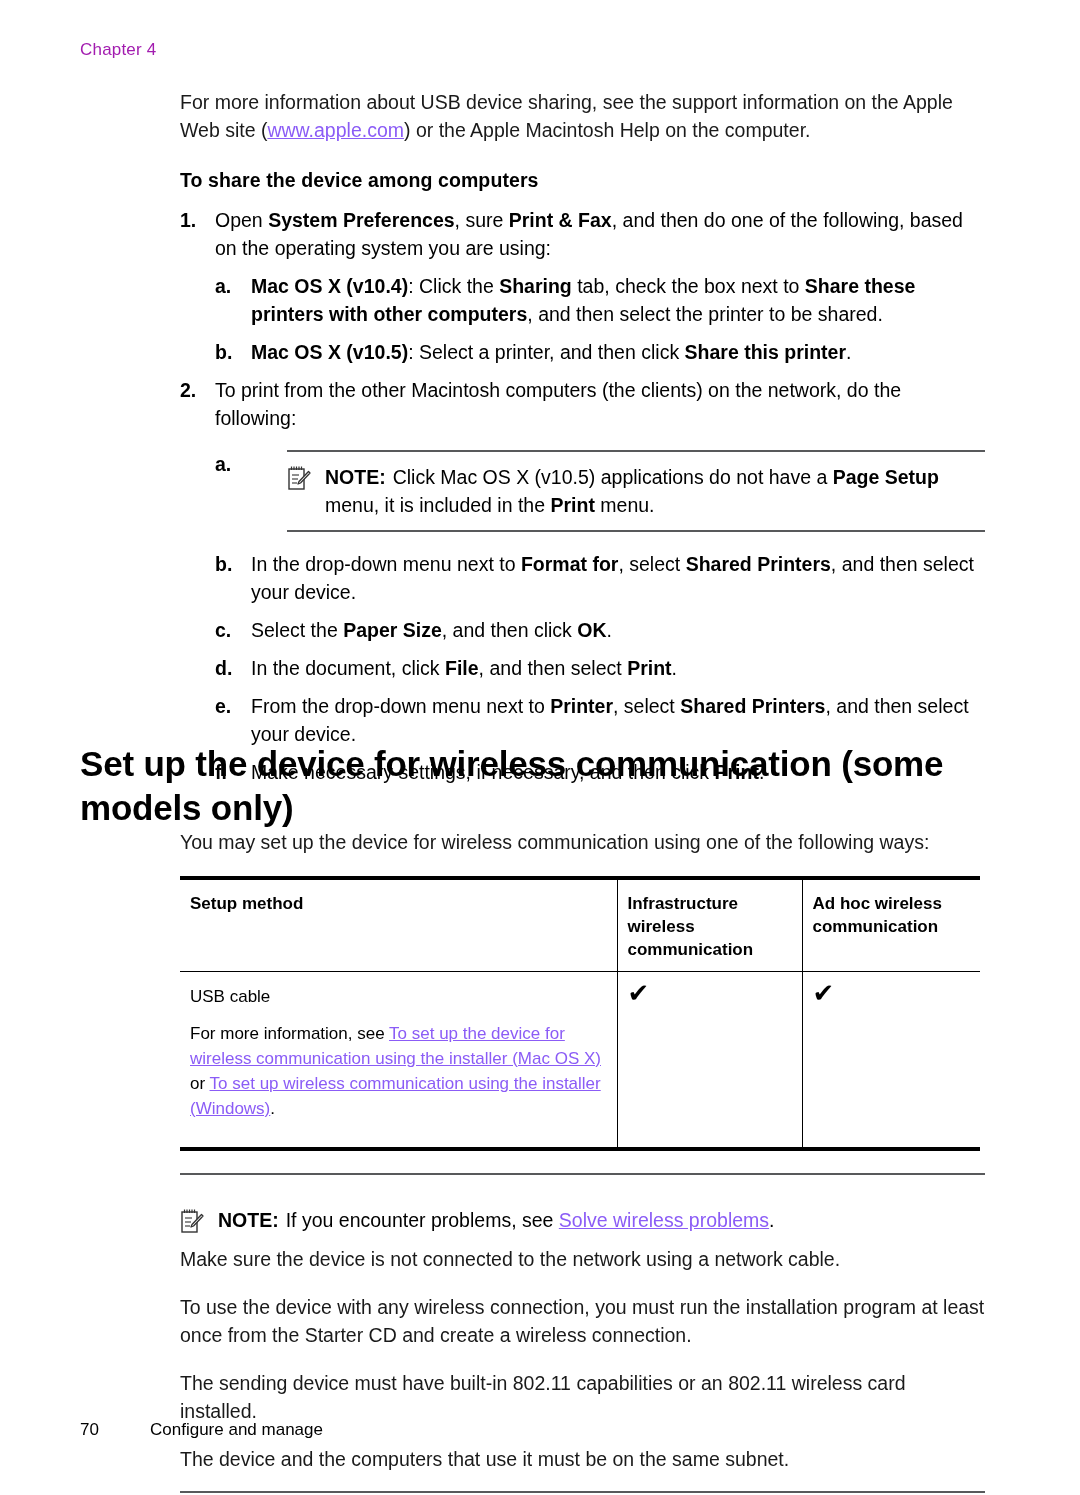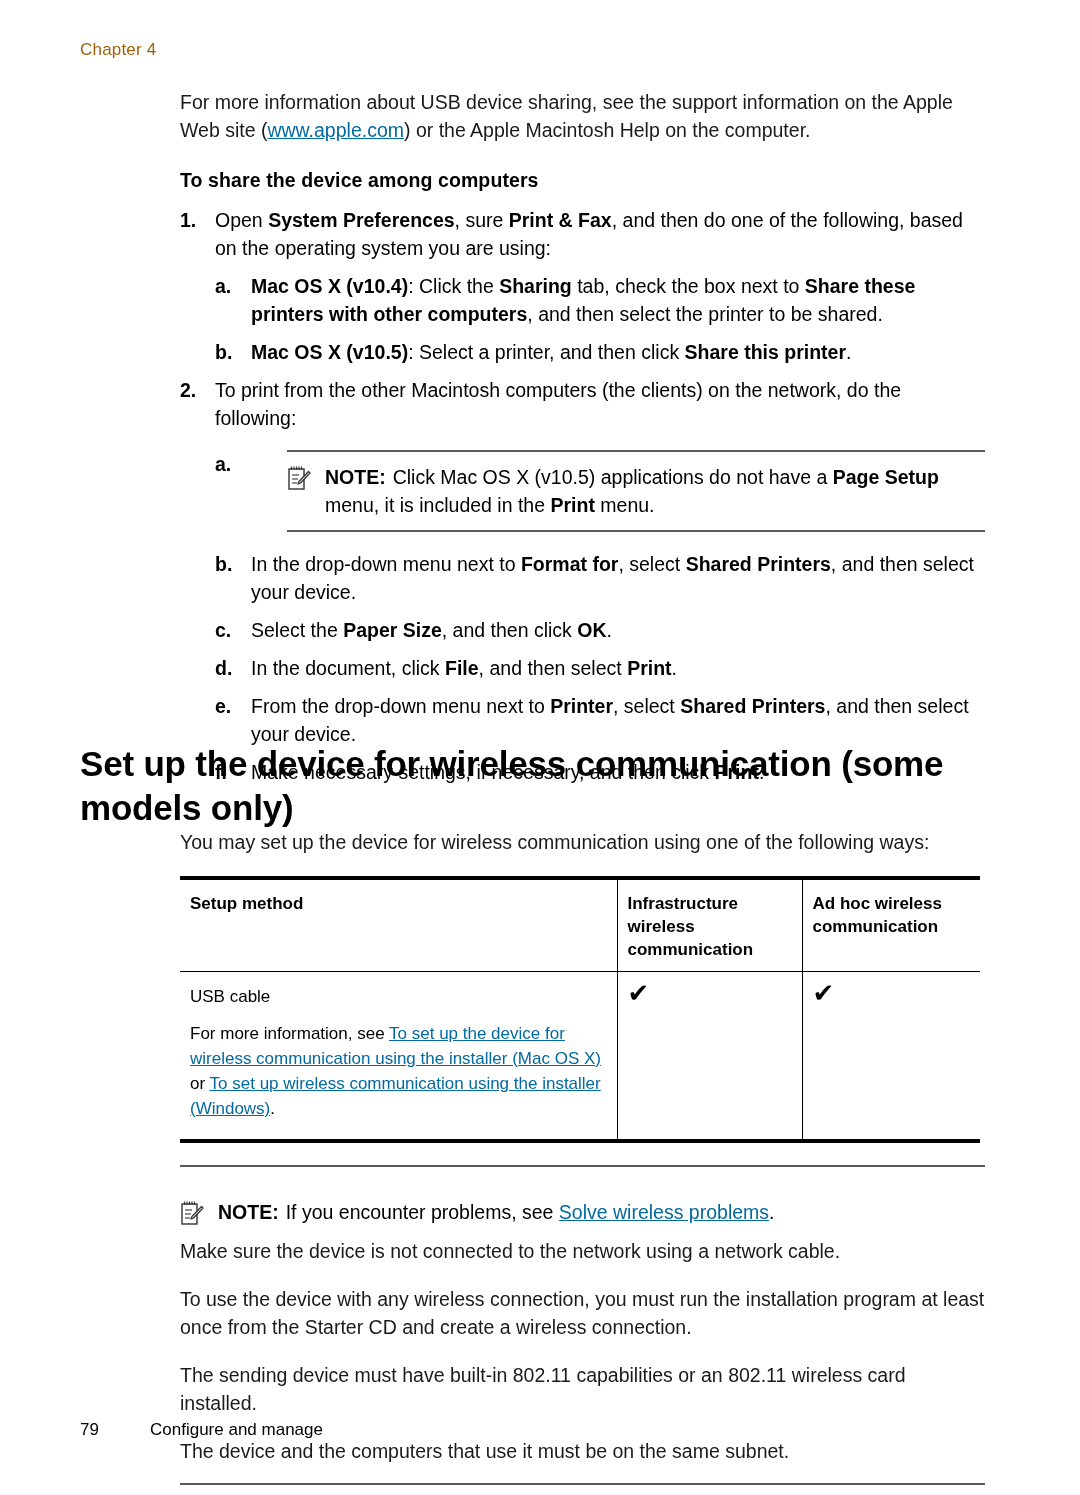--- a/index.html
+++ b/index.html
@@ -22,21 +22,21 @@
     box-sizing: border-box;
   }
 
   
   .chapter-header {
     position: absolute;
     left: 80px;
     top: 40px;
     font-size: 17px;
     letter-spacing: 0.2px;
-    color: #a16207;
+    color: #a21caf;
   }
 
   
   .content {
     position: absolute;
     left: 180px;
     top: 88px;
     width: 805px;
   }
 
@@ -49,21 +49,21 @@
 
   .sub-head {
     font-weight: bold;
     font-size: 19.5px;
     line-height: 28px;
     margin: 0 0 12px 0;
     letter-spacing: 0.1px;
   }
 
   a.doclink, .doclink {
-    color: #0369a1;
+    color: #8b5cf6;
     text-decoration: underline;
   }
 
   b, strong { font-weight: bold; }
 
   
   ol.lvl1 {
     margin: 0;
     padding: 0;
     list-style: none;
@@ -170,21 +170,21 @@
     vertical-align: top;
     line-height: 25px;
   }
   .wtable td:last-child { border-right: none; }
   .wtable .check {
     font-size: 26px;
     line-height: 22px;
     padding-top: 10px;
   }
   .cell-p { margin: 0 0 12px 0; }
-  .cell-p:last-child { margin-bottom: 4px; }
+  .cell-p:last-child { margin-bottom: 12px; }
 
   .bottom-rule {
     border-top: 2px solid #58595b;
     margin-top: 18px;
   }
 
   
   .footer {
     position: absolute;
     left: 80px;
@@ -351,16 +351,16 @@
 
     <p class="para" style="margin-bottom:20px;">Make sure the device is not connected to the network using a network cable.</p>
     <p class="para" style="margin-top:12px;margin-bottom:20px;">To use the device with any wireless connection, you must run the installation program at least once from the Starter CD and create a wireless connection.</p>
     <p class="para" style="margin-bottom:20px;">The sending device must have built-in 802.11 capabilities or an 802.11 wireless card installed.</p>
     <p class="para" style="margin-bottom:0;">The device and the computers that use it must be on the same subnet.</p>
 
     <div class="bottom-rule"></div>
   </div>
 
   <div class="footer">
-    <span class="pnum">79</span><span class="ftext">Configure and manage</span>
+    <span class="pnum">70</span><span class="ftext">Configure and manage</span>
   </div>
 
 </div>
 
 </body></html>

